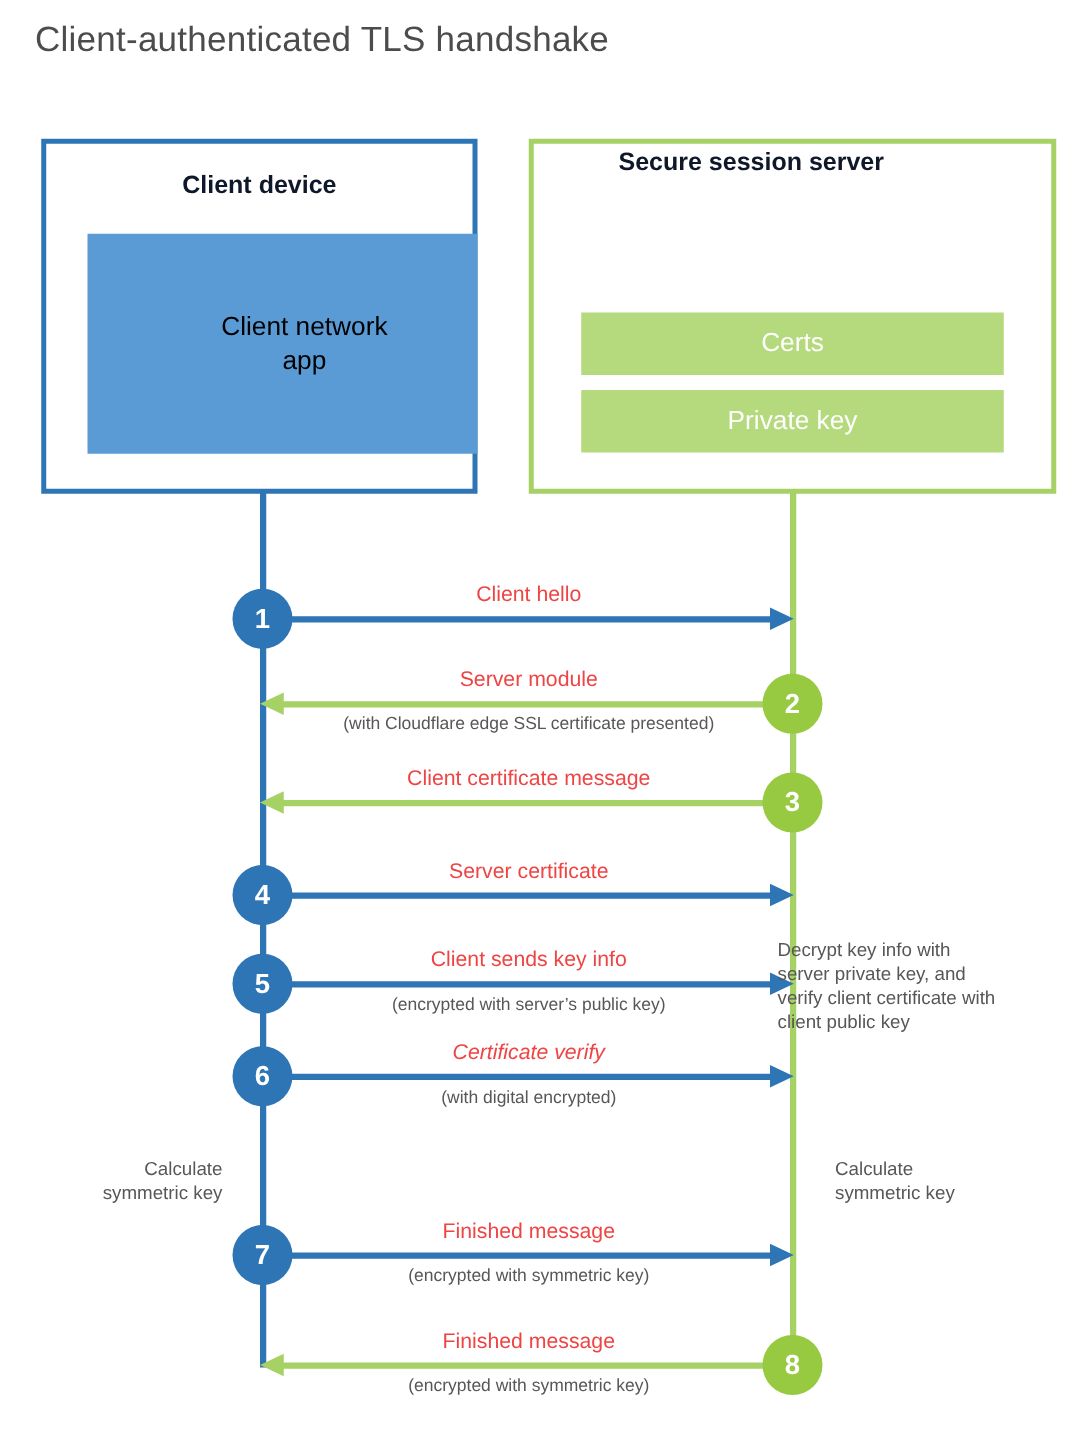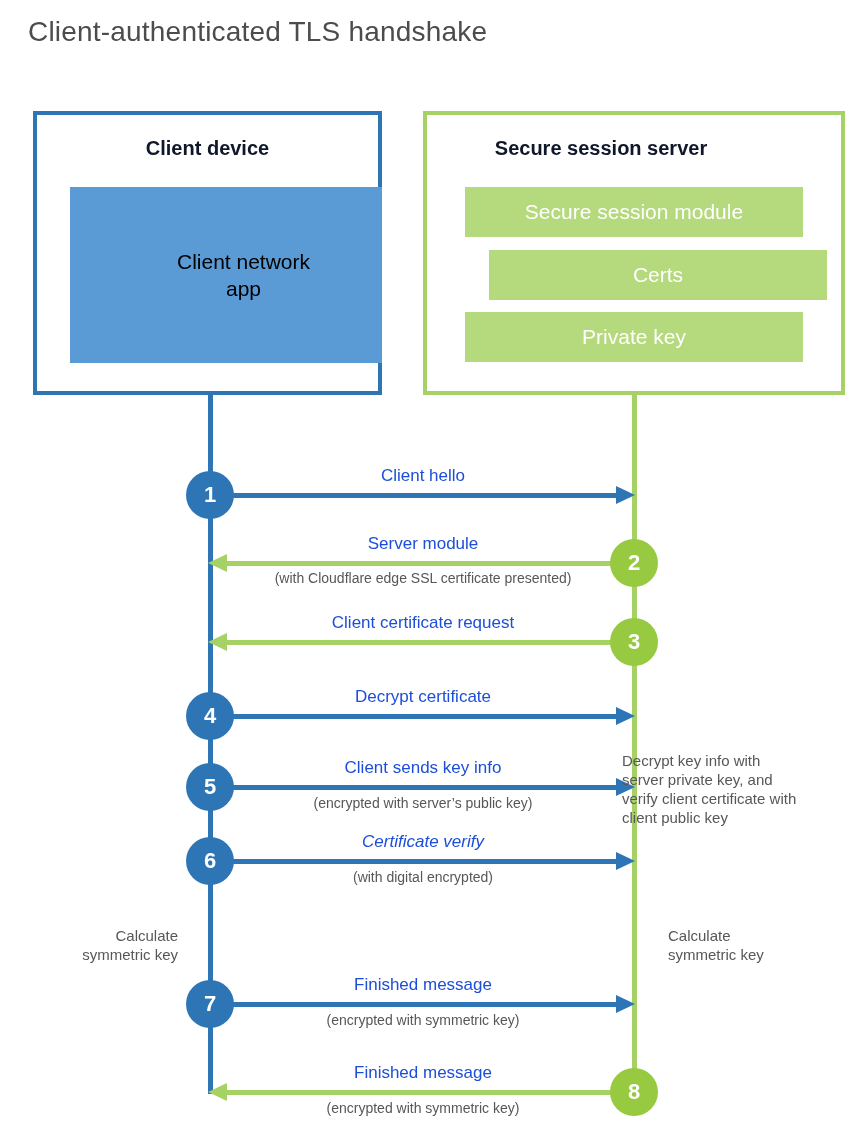--- a/index.html
+++ b/index.html
@@ -43,21 +43,21 @@
   .step-circle{
     position:absolute;width:48px;height:48px;border-radius:50%;
     display:flex;align-items:center;justify-content:center;
     color:#ffffff;font-size:22px;font-weight:bold;
   }
   .step-circle.blue{background:#2e75b6;left:186px;}
   .step-circle.green{background:#97ca40;left:610px;}
   
   .msg-label{
     position:absolute;left:213px;width:420px;text-align:center;
-    font-size:17px;color:#1d4ed8;
+    font-size:17px;color:#ef4444;
   }
   .msg-sublabel{
     position:absolute;left:163px;width:520px;text-align:center;
     font-size:14px;color:#575757;
   }
   
   .side-note{position:absolute;font-size:15px;line-height:19px;color:#575757;}
   .note-decrypt{left:622px;top:751px;width:178px;text-align:left;}
   .note-calc-left{left:58px;top:926px;width:120px;text-align:right;}
   .note-calc-right{left:668px;top:926px;width:110px;text-align:left;}
@@ -69,25 +69,22 @@
 
   <div class="page-title">Client-authenticated TLS handshake</div>
 
   <div class="actor-box blue" style="left:33px;top:111px;width:349px;height:284px;"></div>
   <div class="actor-title" style="left:33px;top:137px;width:349px;">Client device</div>
   <div class="app-box" style="left:70px;top:187px;width:277px;height:176px;">
     <span>Client network app</span>
   </div>
 
   <div class="actor-box green" style="left:423px;top:111px;width:422px;height:284px;"></div>
-  <div class="actor-title" style="left:423px;top:137px;width:356px;">Secure session server</div>
-  <div class="module-bar" style="top:187px;">
-    <span>Secure session module</span>
-  </div>
-  <div class="module-bar" style="top:250px;margin-left:24px;">
+  <div class="actor-title" style="left:423px;top:119px;width:356px;">Secure session server</div>
+  <div class="module-bar" style="top:250px;">
     <span>Certs</span>
   </div>
   <div class="module-bar" style="top:312px;">
     <span>Private key</span>
   </div>
 
   <div class="lifeline blue-line"></div>
   <div class="lifeline green-line"></div>
 
   <div class="msg-label" style="top:466px;">Client hello</div>
@@ -98,28 +95,28 @@
   </div>
 
   <div class="msg-label" style="top:534px;">Server module</div>
   <div class="arrow-line green" style="top:561px;"></div>
   <div class="arrow-head left" style="top:554px;"></div>
   <div class="msg-sublabel" style="top:570px;">(with Cloudflare edge SSL certificate presented)</div>
   <div class="step-circle green" style="top:539px;">
     <span>2</span>
   </div>
 
-  <div class="msg-label" style="top:613px;">Client certificate request</div>
+  <div class="msg-label" style="top:613px;">Client certificate message</div>
   <div class="arrow-line green" style="top:640px;"></div>
   <div class="arrow-head left" style="top:633px;"></div>
   <div class="step-circle green" style="top:618px;">
     <span>3</span>
   </div>
 
-  <div class="msg-label" style="top:687px;">Decrypt certificate</div>
+  <div class="msg-label" style="top:687px;">Server certificate</div>
   <div class="arrow-line blue" style="top:714px;"></div>
   <div class="arrow-head right" style="top:707px;"></div>
   <div class="step-circle blue" style="top:692px;">
     <span>4</span>
   </div>
 
   <div class="msg-label" style="top:758px;">Client sends key info</div>
   <div class="arrow-line blue" style="top:785px;"></div>
   <div class="arrow-head right" style="top:778px;"></div>
   <div class="msg-sublabel" style="top:795px;">(encrypted with server’s public key)</div>

